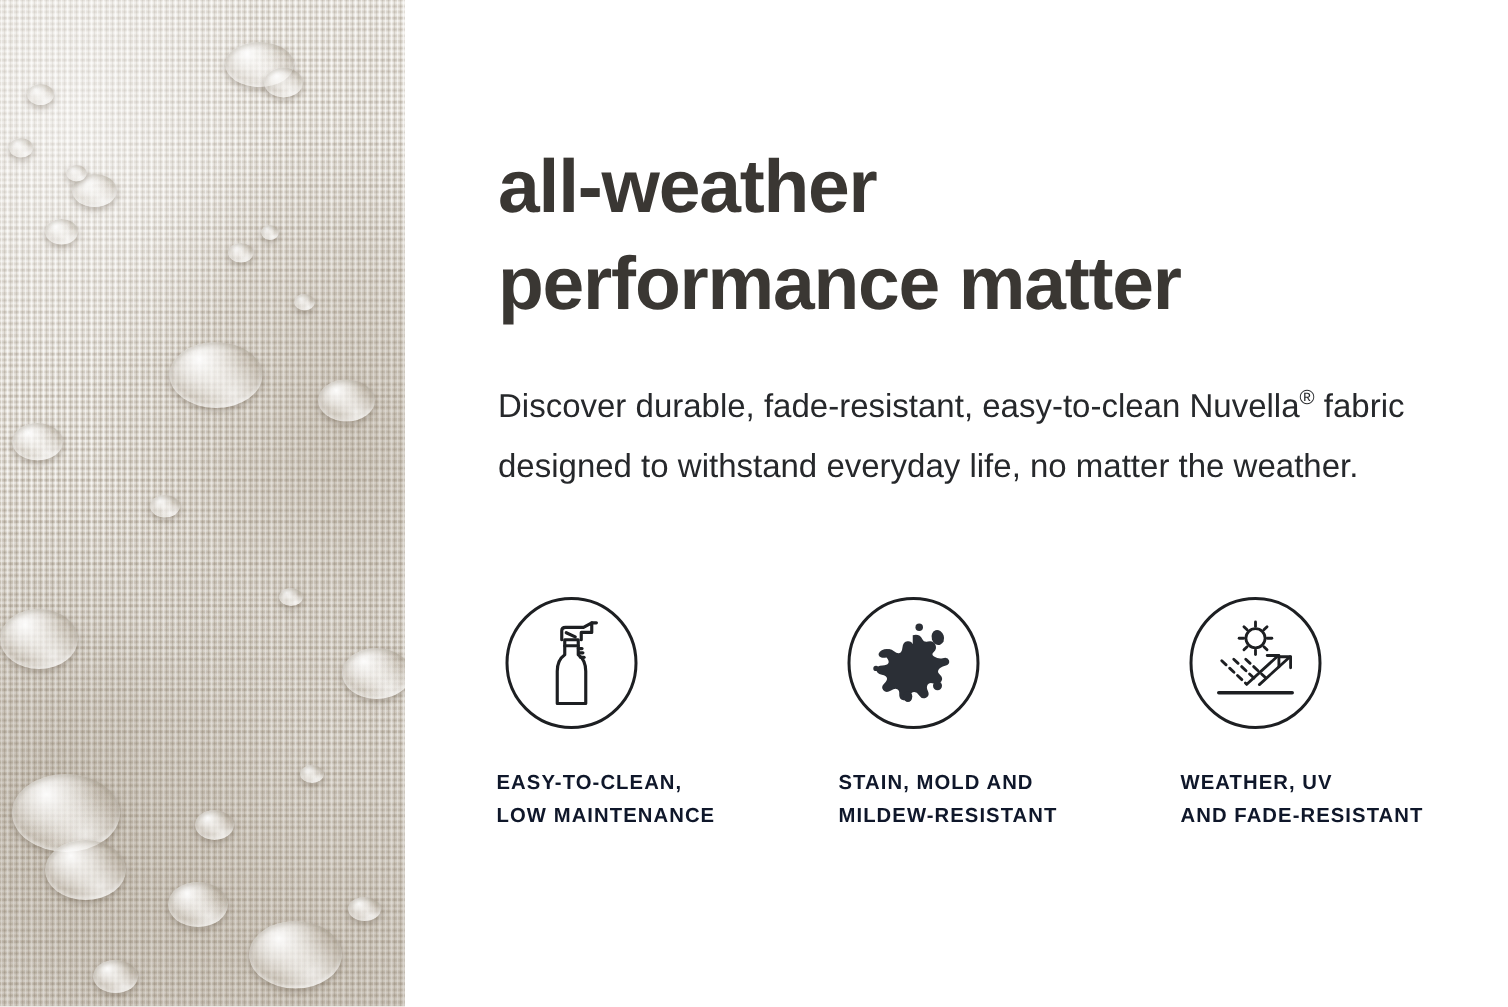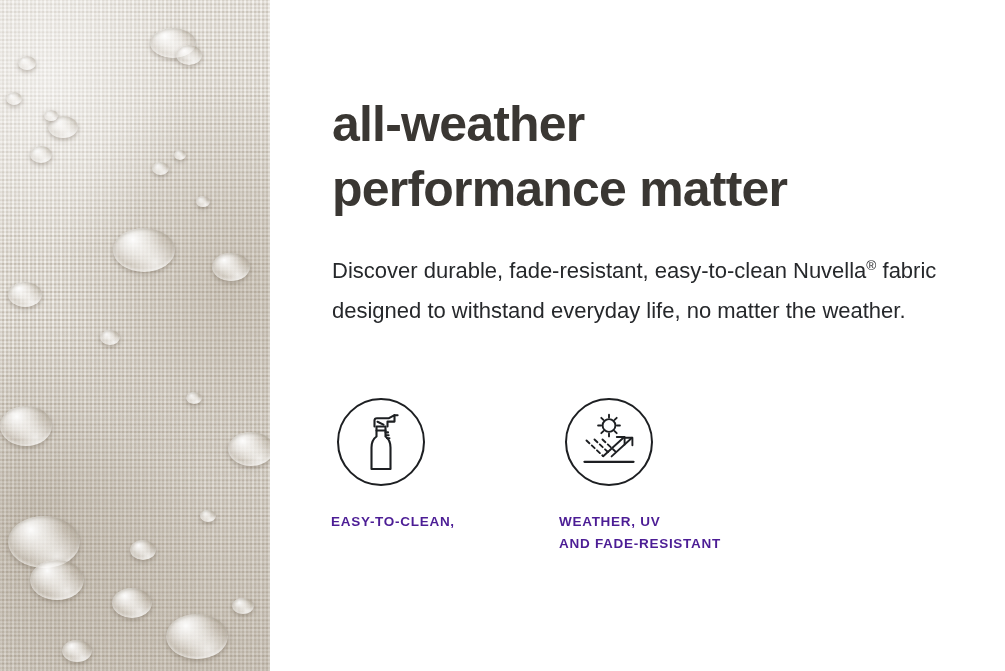--- a/index.html
+++ b/index.html
@@ -149,21 +149,21 @@
     box-sizing: border-box;
     display: flex;
     align-items: center;
     justify-content: center;
   }
   .feature-badge svg { display: block; }
 
   .feature-caption {
     margin-top: 25px;
     padding-left: 5px;
-    color: #4c1d95;
+    color: #0f172a;
     font-size: 13.5px;
     font-weight: 700;
     letter-spacing: 0.72px;
     line-height: 1.62;
     text-transform: uppercase;
     white-space: nowrap;
   }
   .caption-line { display: block; }
 </style>
 </head>
@@ -227,23 +227,50 @@
 
             <path d="M21.5 14.5 L21.5 8.5 Q21.5 6.2 24 6.2 L36 6.2 L41.5 3.2 L41.5 9.6 L34.5 9.6 L34.5 14.5"></path>
 
             <path d="M24.5 9.8 L30.5 12.6"></path>
 
             <path d="M41.5 3.2 L44.6 3.2"></path>
           </svg>
         </div>
         <div class="feature-caption">
           <span class="caption-line">EASY-TO-CLEAN,</span>
+          <span class="caption-line">LOW MAINTENANCE</span>
         </div>
       </div>
 
+      <div class="feature">
+        <div class="feature-badge">
+          <svg width="62" height="60" viewBox="0 0 62 60" fill="#2b2f36">
+
+            <path d="M30.5 11.5 q4.6 -1.2 6.4 2.6 q1.0 2.2 3.6 1.6 q4.0 -0.9 5.2 2.3 q1.0 2.7 -1.2 4.6 q-1.9 1.6 0.2 3.0
+                     q3.0 2.0 5.8 1.2 q3.4 -1.0 4.2 1.5 q0.8 2.5 -2.6 3.6 q-3.4 1.1 -4.4 2.6 q-1.0 1.6 0.8 3.2
+                     q2.6 2.3 1.0 4.7 q-1.7 2.5 -5.2 1.2 q-2.8 -1.0 -3.9 0.9 q-1.0 1.8 0.2 4.2 q1.5 3.0 -1.2 4.4
+                     q-2.7 1.4 -4.6 -1.4 q-1.6 -2.4 -3.4 -2.3 q-1.9 0.1 -2.9 2.7 q-1.3 3.3 -4.3 2.7 q-3.0 -0.6 -2.7 -3.9
+                     q0.2 -2.6 -1.3 -3.4 q-1.6 -0.8 -4.2 0.8 q-3.2 2.0 -5.1 -0.2 q-1.9 -2.2 0.6 -4.5 q2.2 -2.0 1.8 -3.6
+                     q-0.4 -1.6 -3.4 -2.2 q-3.8 -0.8 -3.6 -3.5 q0.2 -2.7 4.0 -2.7 q3.1 0.0 3.9 -1.4 q0.8 -1.4 -0.9 -3.6
+                     q-2.4 -3.1 -0.2 -5.0 q2.2 -1.9 4.9 0.5 q2.2 1.9 3.7 1.3 q1.6 -0.6 1.9 -3.6 q0.4 -4.0 3.4 -4.3
+                     q2.6 -0.3 3.5 2.0 z"></path>
+
+            <ellipse cx="47.2" cy="13.0" rx="4.1" ry="5.0" transform="rotate(-18 47.2 13.0)"></ellipse>
+            <ellipse cx="34.8" cy="6.1" rx="2.5" ry="2.5"></ellipse>
+            <ellipse cx="12.2" cy="23.6" rx="4.6" ry="2.8" transform="rotate(-14 12.2 23.6)"></ellipse>
+            <ellipse cx="47.0" cy="45.2" rx="3.0" ry="3.0"></ellipse>
+            <ellipse cx="27.3" cy="52.4" rx="2.9" ry="3.6"></ellipse>
+            <ellipse cx="6.0" cy="33.6" rx="1.8" ry="1.8"></ellipse>
+          </svg>
+        </div>
+        <div class="feature-caption">
+          <span class="caption-line">STAIN, MOLD AND</span>
+          <span class="caption-line">MILDEW-RESISTANT</span>
+        </div>
+      </div>
 
       <div class="feature">
         <div class="feature-badge">
           <svg width="62" height="58" viewBox="0 0 62 58" fill="none" stroke="#1d1f22" stroke-width="1.9" stroke-linecap="round" stroke-linejoin="round">
 
             <circle cx="31" cy="12.5" r="6.4"></circle>
 
             <path d="M31 1.6 L31 4.6"></path>
             <path d="M31 20.4 L31 23.4"></path>
             <path d="M20.1 12.5 L23.1 12.5"></path>

